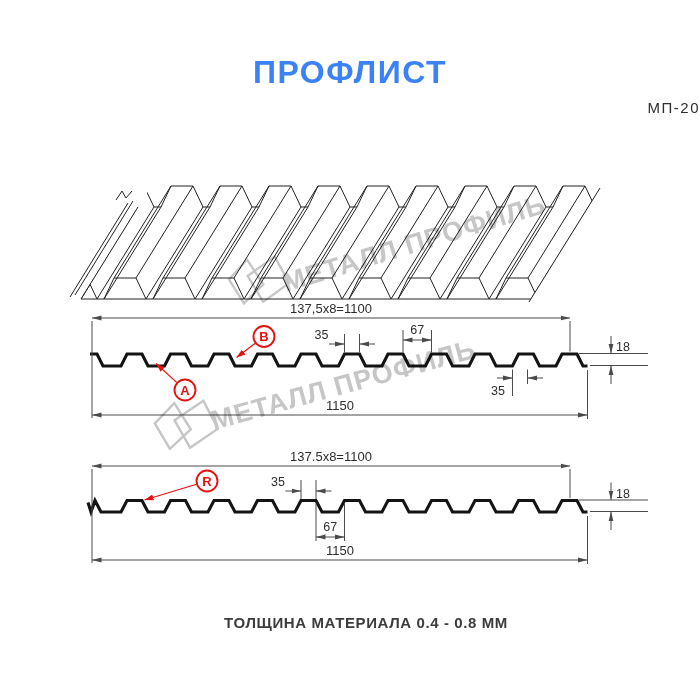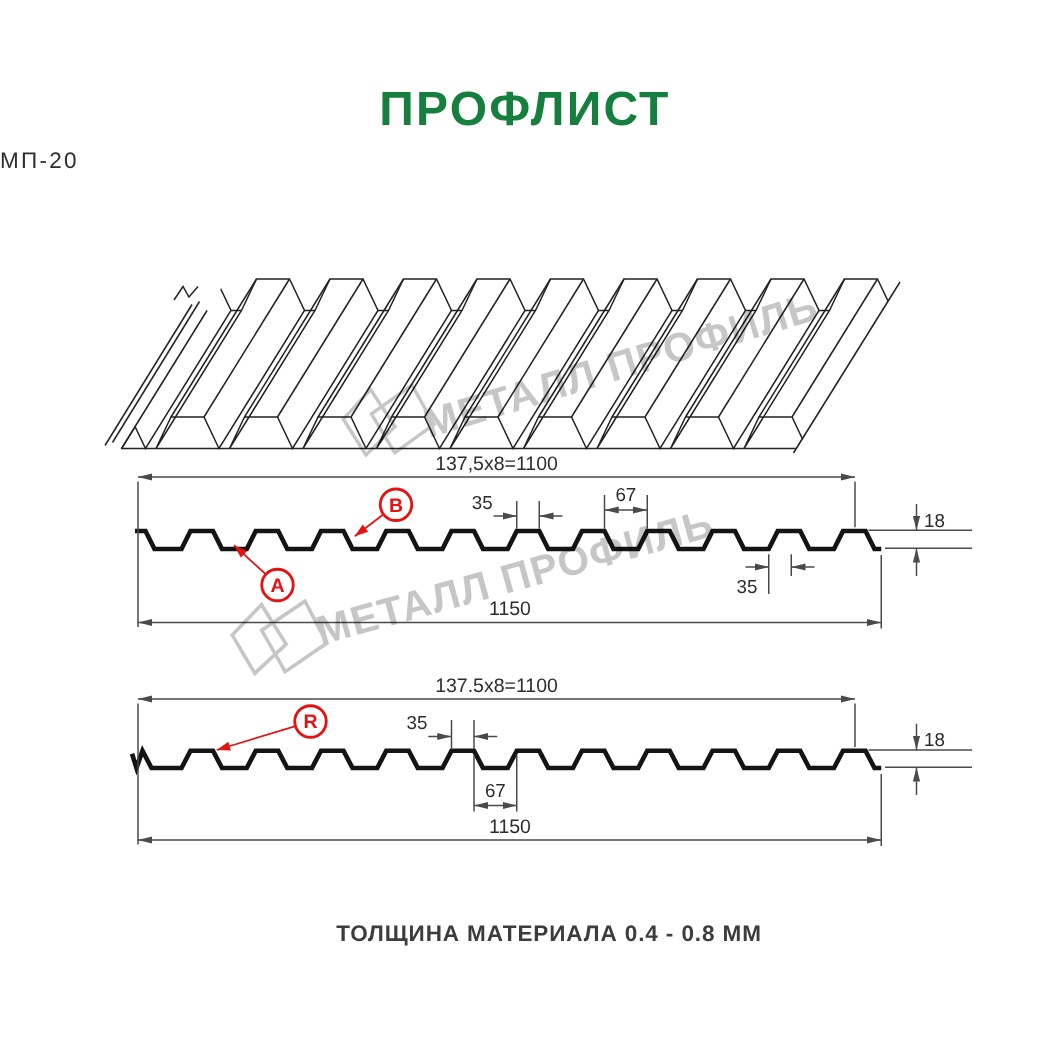--- a/index.html
+++ b/index.html
@@ -1,20 +1,20 @@
 <!DOCTYPE html>
 <html><head>
 <meta charset="utf-8">
 <style>
   html,body{margin:0;padding:0;background:#ffffff;}
   .stage{position:relative;width:700px;height:700px;background:#ffffff;overflow:hidden;
          font-family:"Liberation Sans","DejaVu Sans",sans-serif;}
   .page-title{position:absolute;top:54px;left:0;width:700px;margin:0;text-align:center;
-              font-size:32px;font-weight:800;letter-spacing:1.5px;color:#15803d;}
-  .page-subtitle{position:absolute;top:99px;left:0;width:700px;text-align:left;
+              font-size:32px;font-weight:800;letter-spacing:1.5px;color:#3b82f6;}
+  .page-subtitle{position:absolute;top:99px;left:0;width:700px;text-align:right;
               font-size:15px;font-weight:500;letter-spacing:1.5px;color:#2e2e2e;}
   .footer-note{position:absolute;top:614px;left:0;width:700px;text-align:center;
               font-size:15px;font-weight:600;letter-spacing:0.6px;color:#3c3c3c;padding-left:16px;}
   svg{position:absolute;left:0;top:0;}
 </style>
 </head>
 <body>
 
 <div class="stage">
   <h1 class="page-title">ПРОФЛИСТ</h1>

